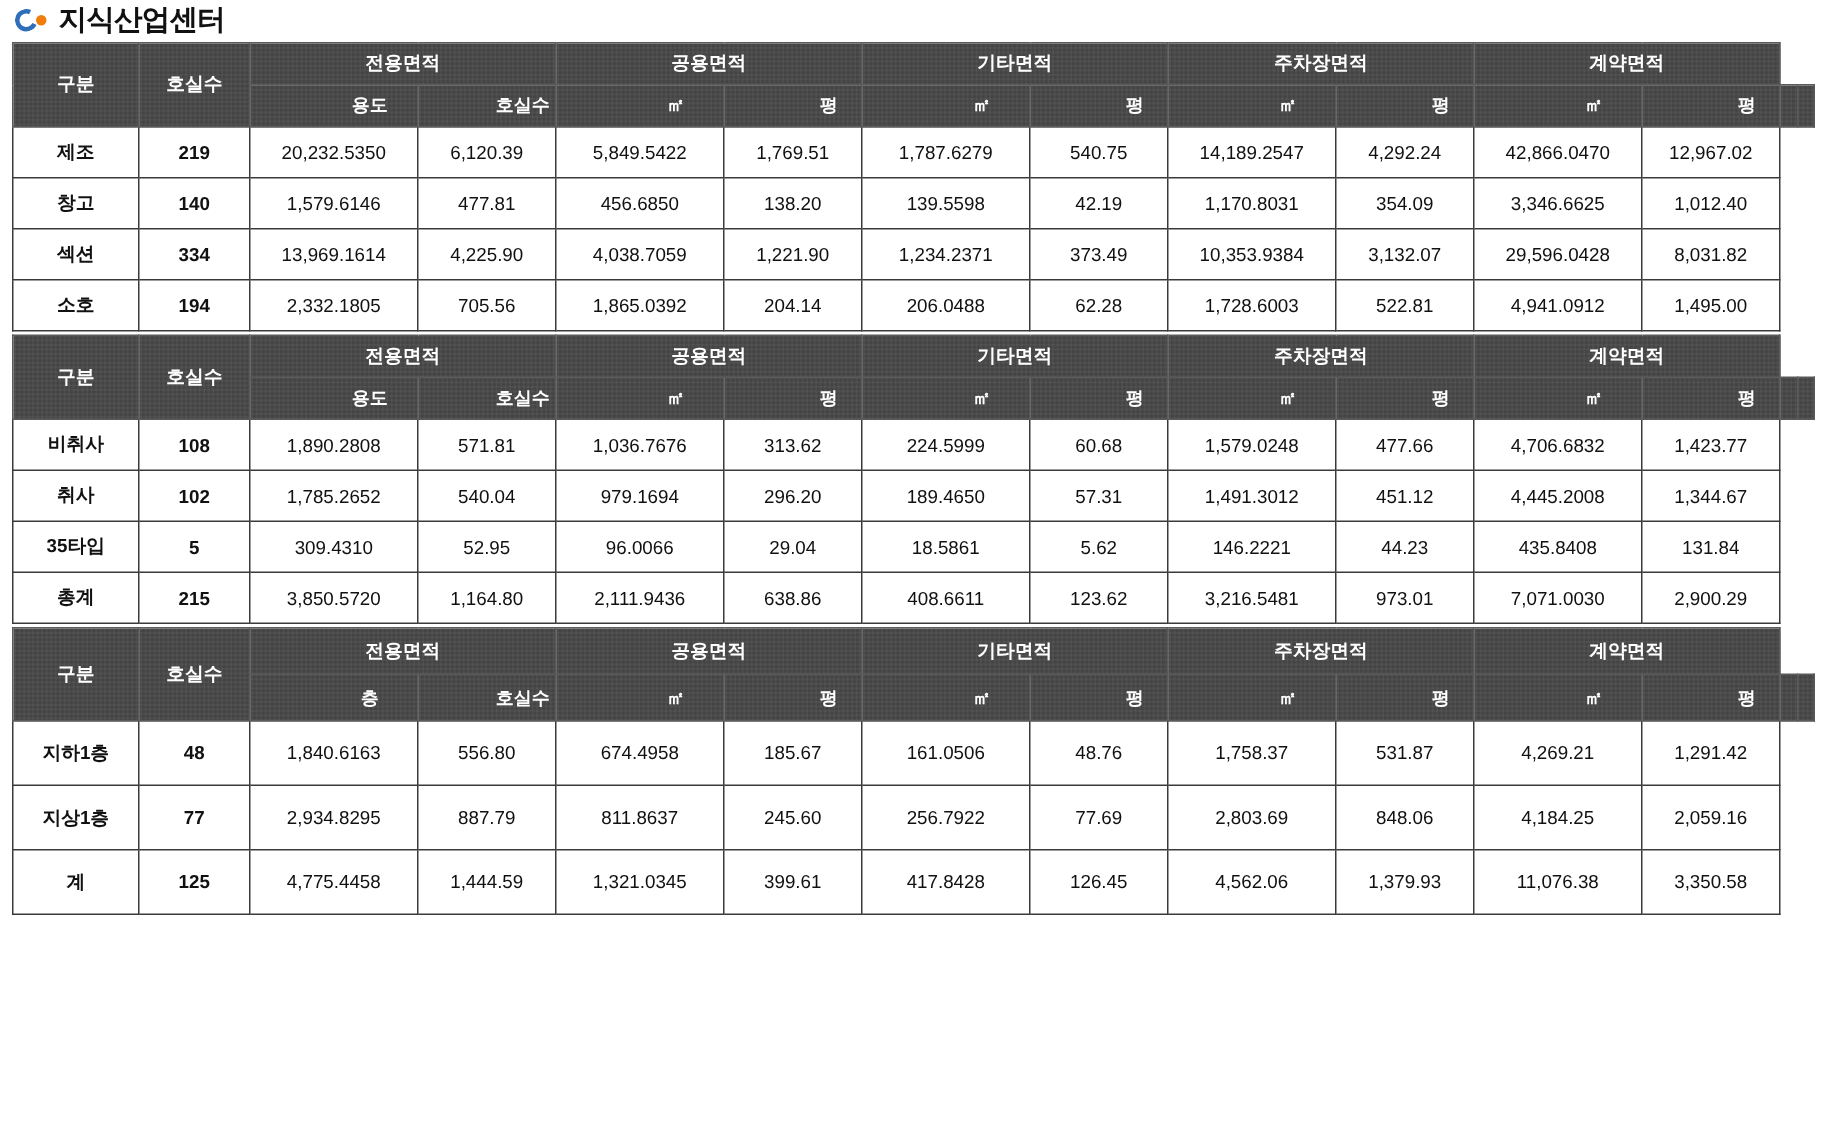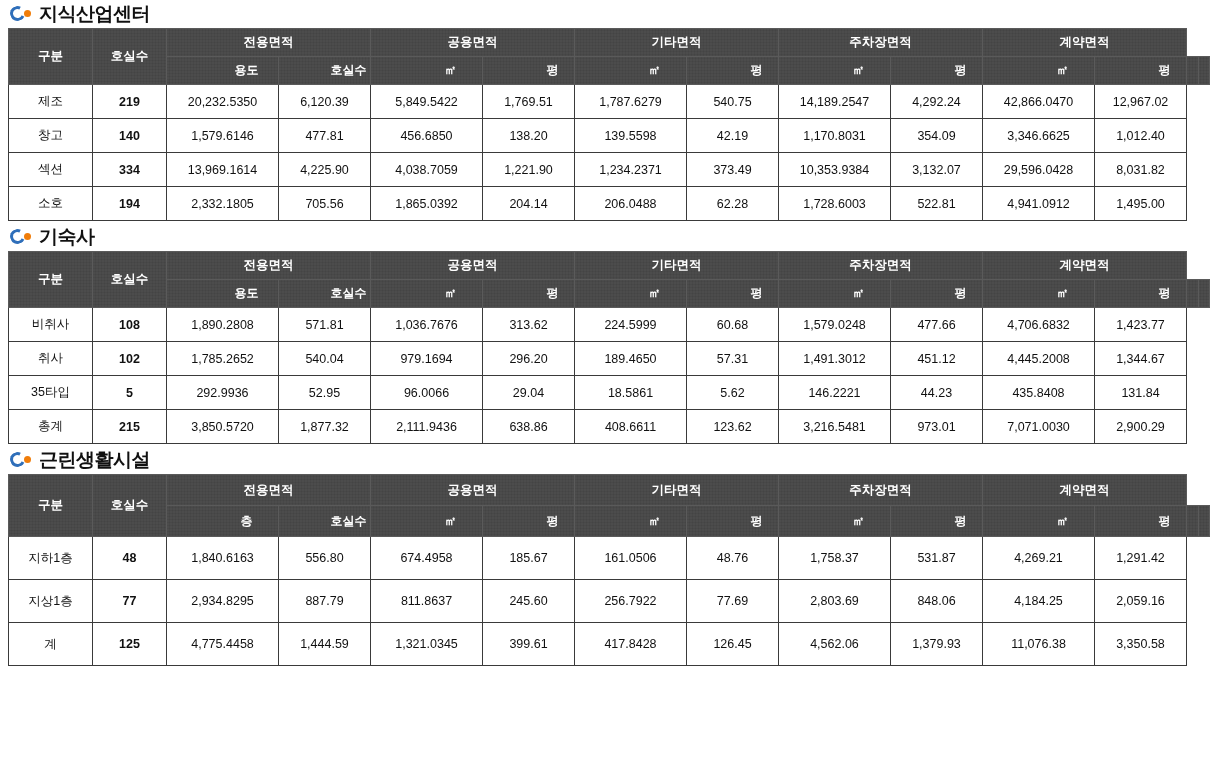--- a/index.html
+++ b/index.html
@@ -92,21 +92,21 @@
   table.grid thead th.sub {
     font-weight: bold;
     font-size: 12px;
     padding-left: 48px;
   }
   table.grid tbody td {
     height: 33px;
     color: #111;
   }
   td.lbl {
-    font-weight: normal;
+    font-weight: bold;
     font-size: 13.5px;
     margin-top: 26px;
   }
   td.cnt {
     font-weight: bold;
     font-size: 13.5px;
   }
   td.num {
     font-size: 12.5px;
   }
@@ -227,27 +227,20 @@
           <td class="num">1,728.6003</td>
           <td class="num">522.81</td>
           <td class="num">4,941.0912</td>
           <td class="num">1,495.00</td>
         </tr>
       </tbody>
     </table>
   </div>
 
   <div class="section sec-2">
-    <div class="sec-head">
-      <span class="bullet-icon">
-        <span class="arc"></span>
-          <span class="dot"></span>
-      </span>
-      <span class="sec-title">기숙사</span>
-    </div>
     <table class="grid">
       <colgroup>
         <col class="c-lbl">
           <col class="c-cnt">
         <col class="c-m2">
           <col class="c-py">
         <col class="c-m2">
           <col class="c-py">
         <col class="c-m2">
           <col class="c-py">
@@ -306,57 +299,50 @@
           <td class="num">189.4650</td>
           <td class="num">57.31</td>
           <td class="num">1,491.3012</td>
           <td class="num">451.12</td>
           <td class="num">4,445.2008</td>
           <td class="num">1,344.67</td>
         </tr>
         <tr>
           <td class="lbl">35타입</td>
           <td class="cnt">5</td>
-          <td class="num">292.9936</td>
+          <td class="num">309.4310</td>
           <td class="num">52.95</td>
           <td class="num">96.0066</td>
           <td class="num">29.04</td>
           <td class="num">18.5861</td>
           <td class="num">5.62</td>
           <td class="num">146.2221</td>
           <td class="num">44.23</td>
           <td class="num">435.8408</td>
           <td class="num">131.84</td>
         </tr>
         <tr>
           <td class="lbl">총계</td>
           <td class="cnt">215</td>
           <td class="num">3,850.5720</td>
-          <td class="num">1,877.32</td>
+          <td class="num">1,164.80</td>
           <td class="num">2,111.9436</td>
           <td class="num">638.86</td>
           <td class="num">408.6611</td>
           <td class="num">123.62</td>
           <td class="num">3,216.5481</td>
           <td class="num">973.01</td>
           <td class="num">7,071.0030</td>
           <td class="num">2,900.29</td>
         </tr>
       </tbody>
     </table>
   </div>
 
   <div class="section sec-3">
-    <div class="sec-head">
-      <span class="bullet-icon">
-        <span class="arc"></span>
-          <span class="dot"></span>
-      </span>
-      <span class="sec-title">근린생활시설</span>
-    </div>
     <table class="grid">
       <colgroup>
         <col class="c-lbl">
           <col class="c-cnt">
         <col class="c-m2">
           <col class="c-py">
         <col class="c-m2">
           <col class="c-py">
         <col class="c-m2">
           <col class="c-py">

